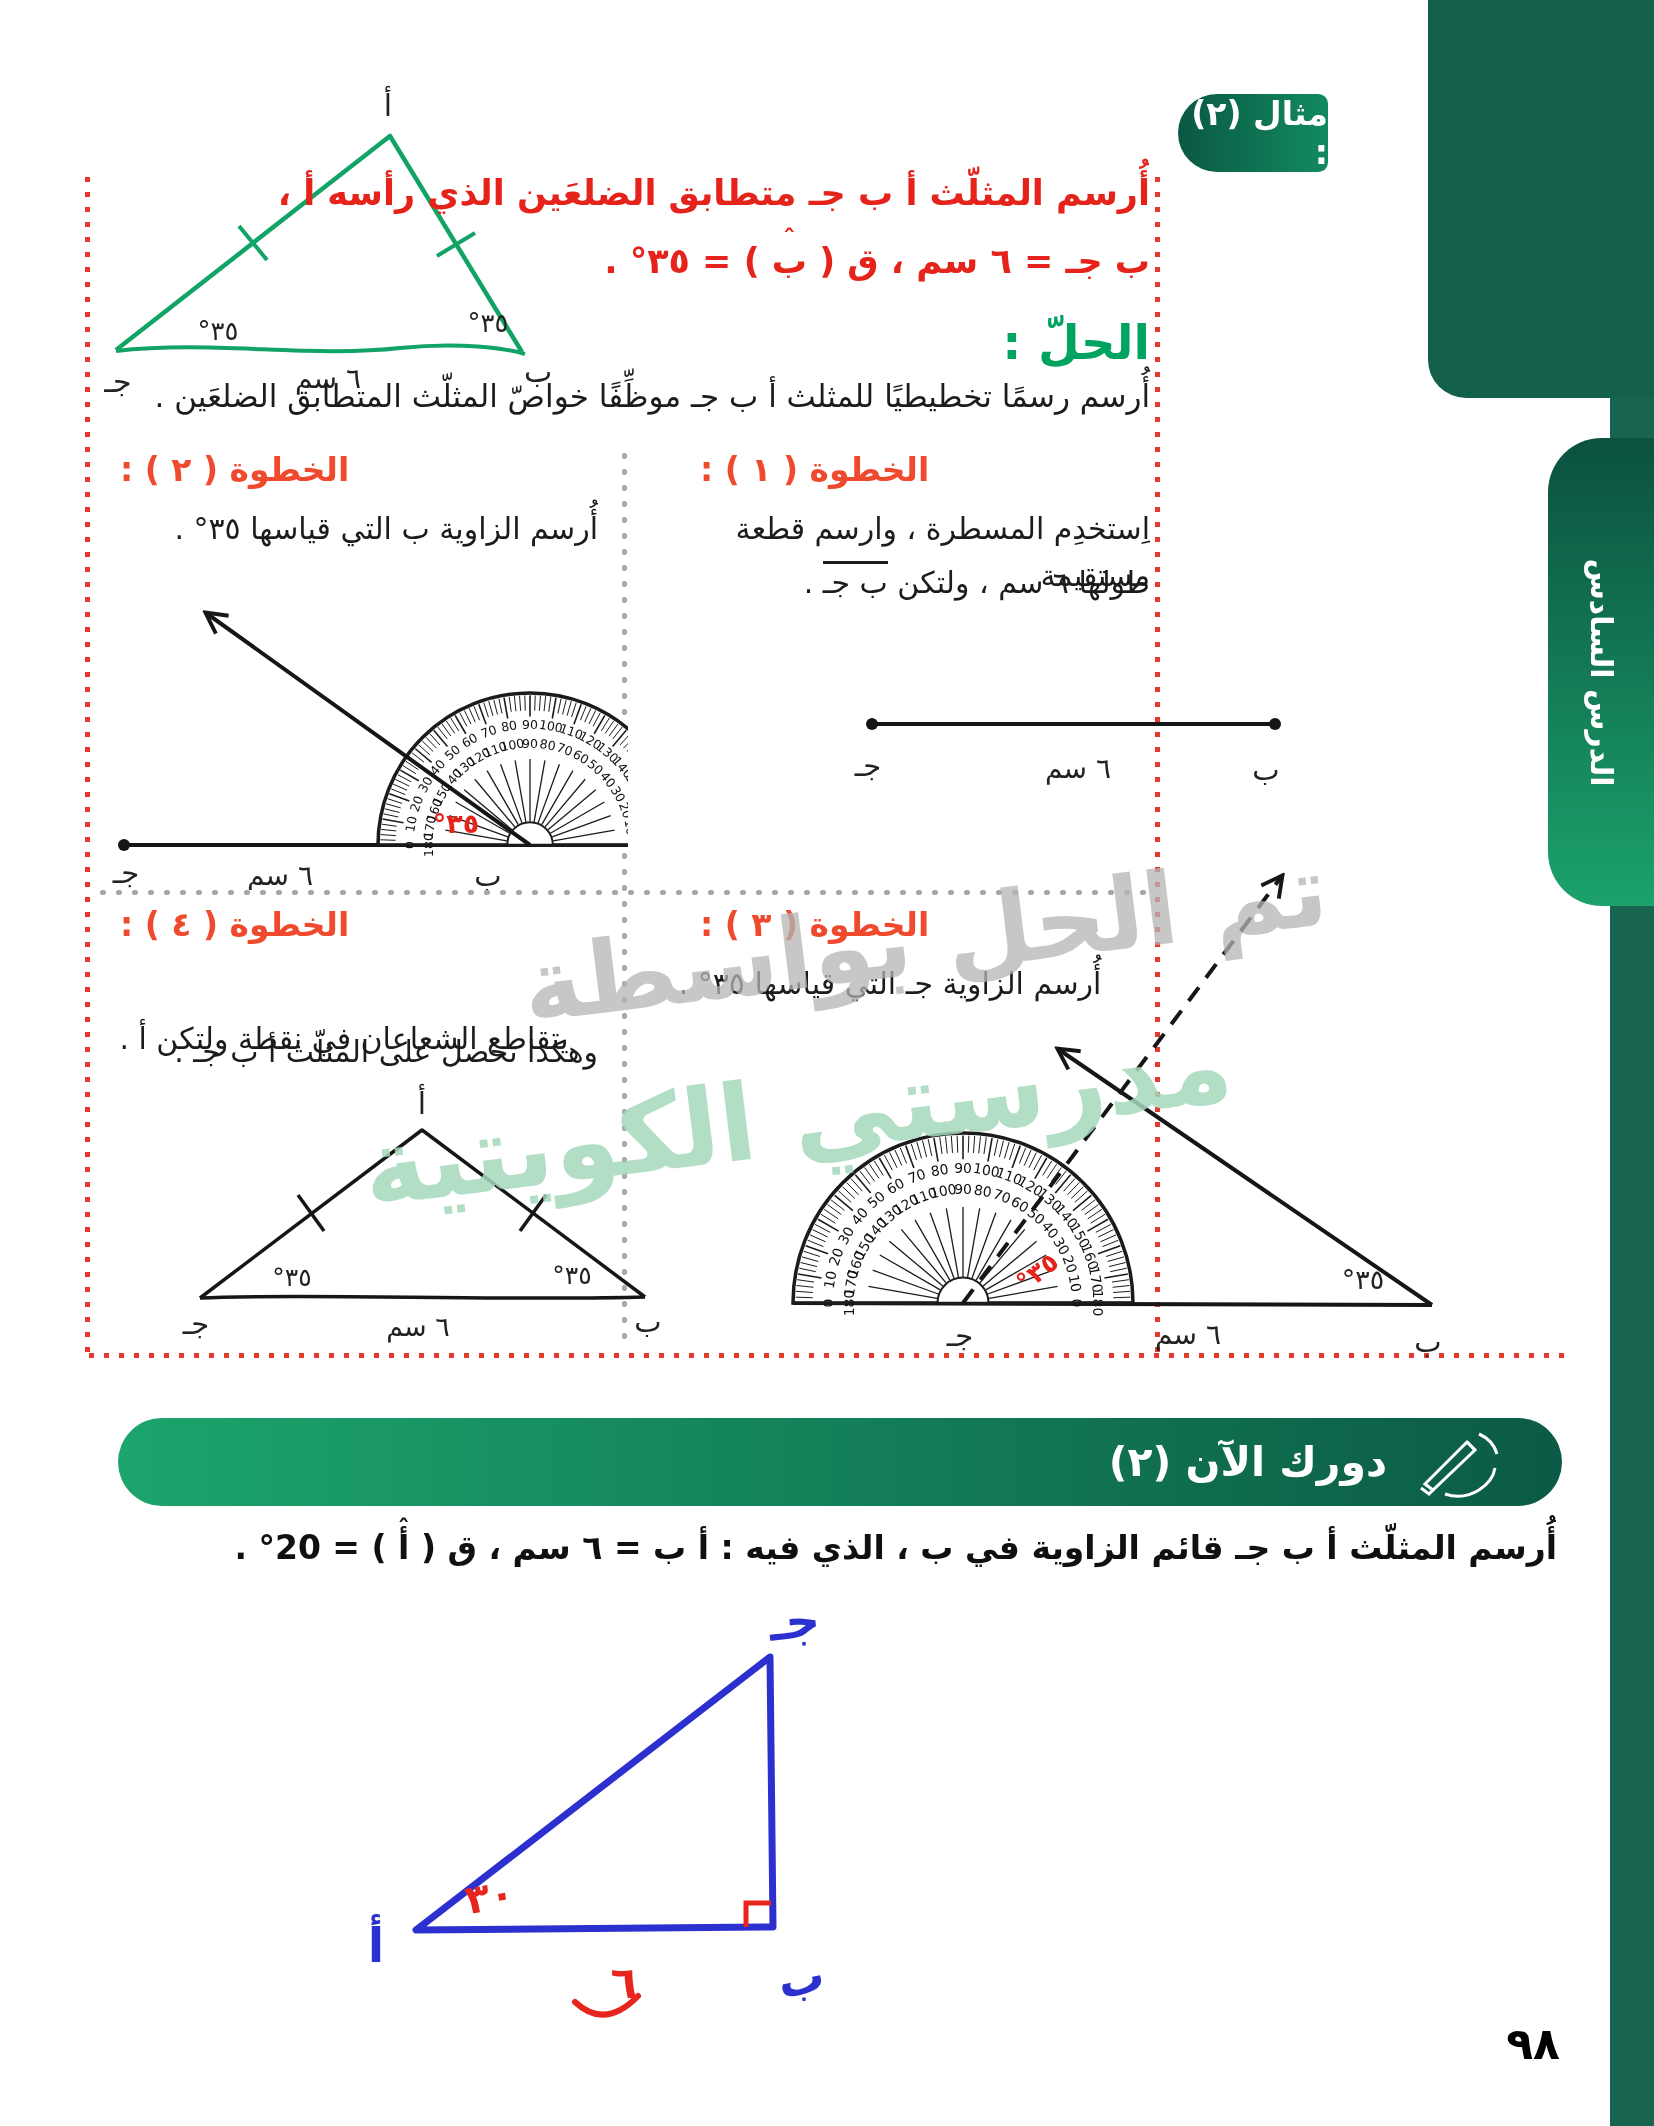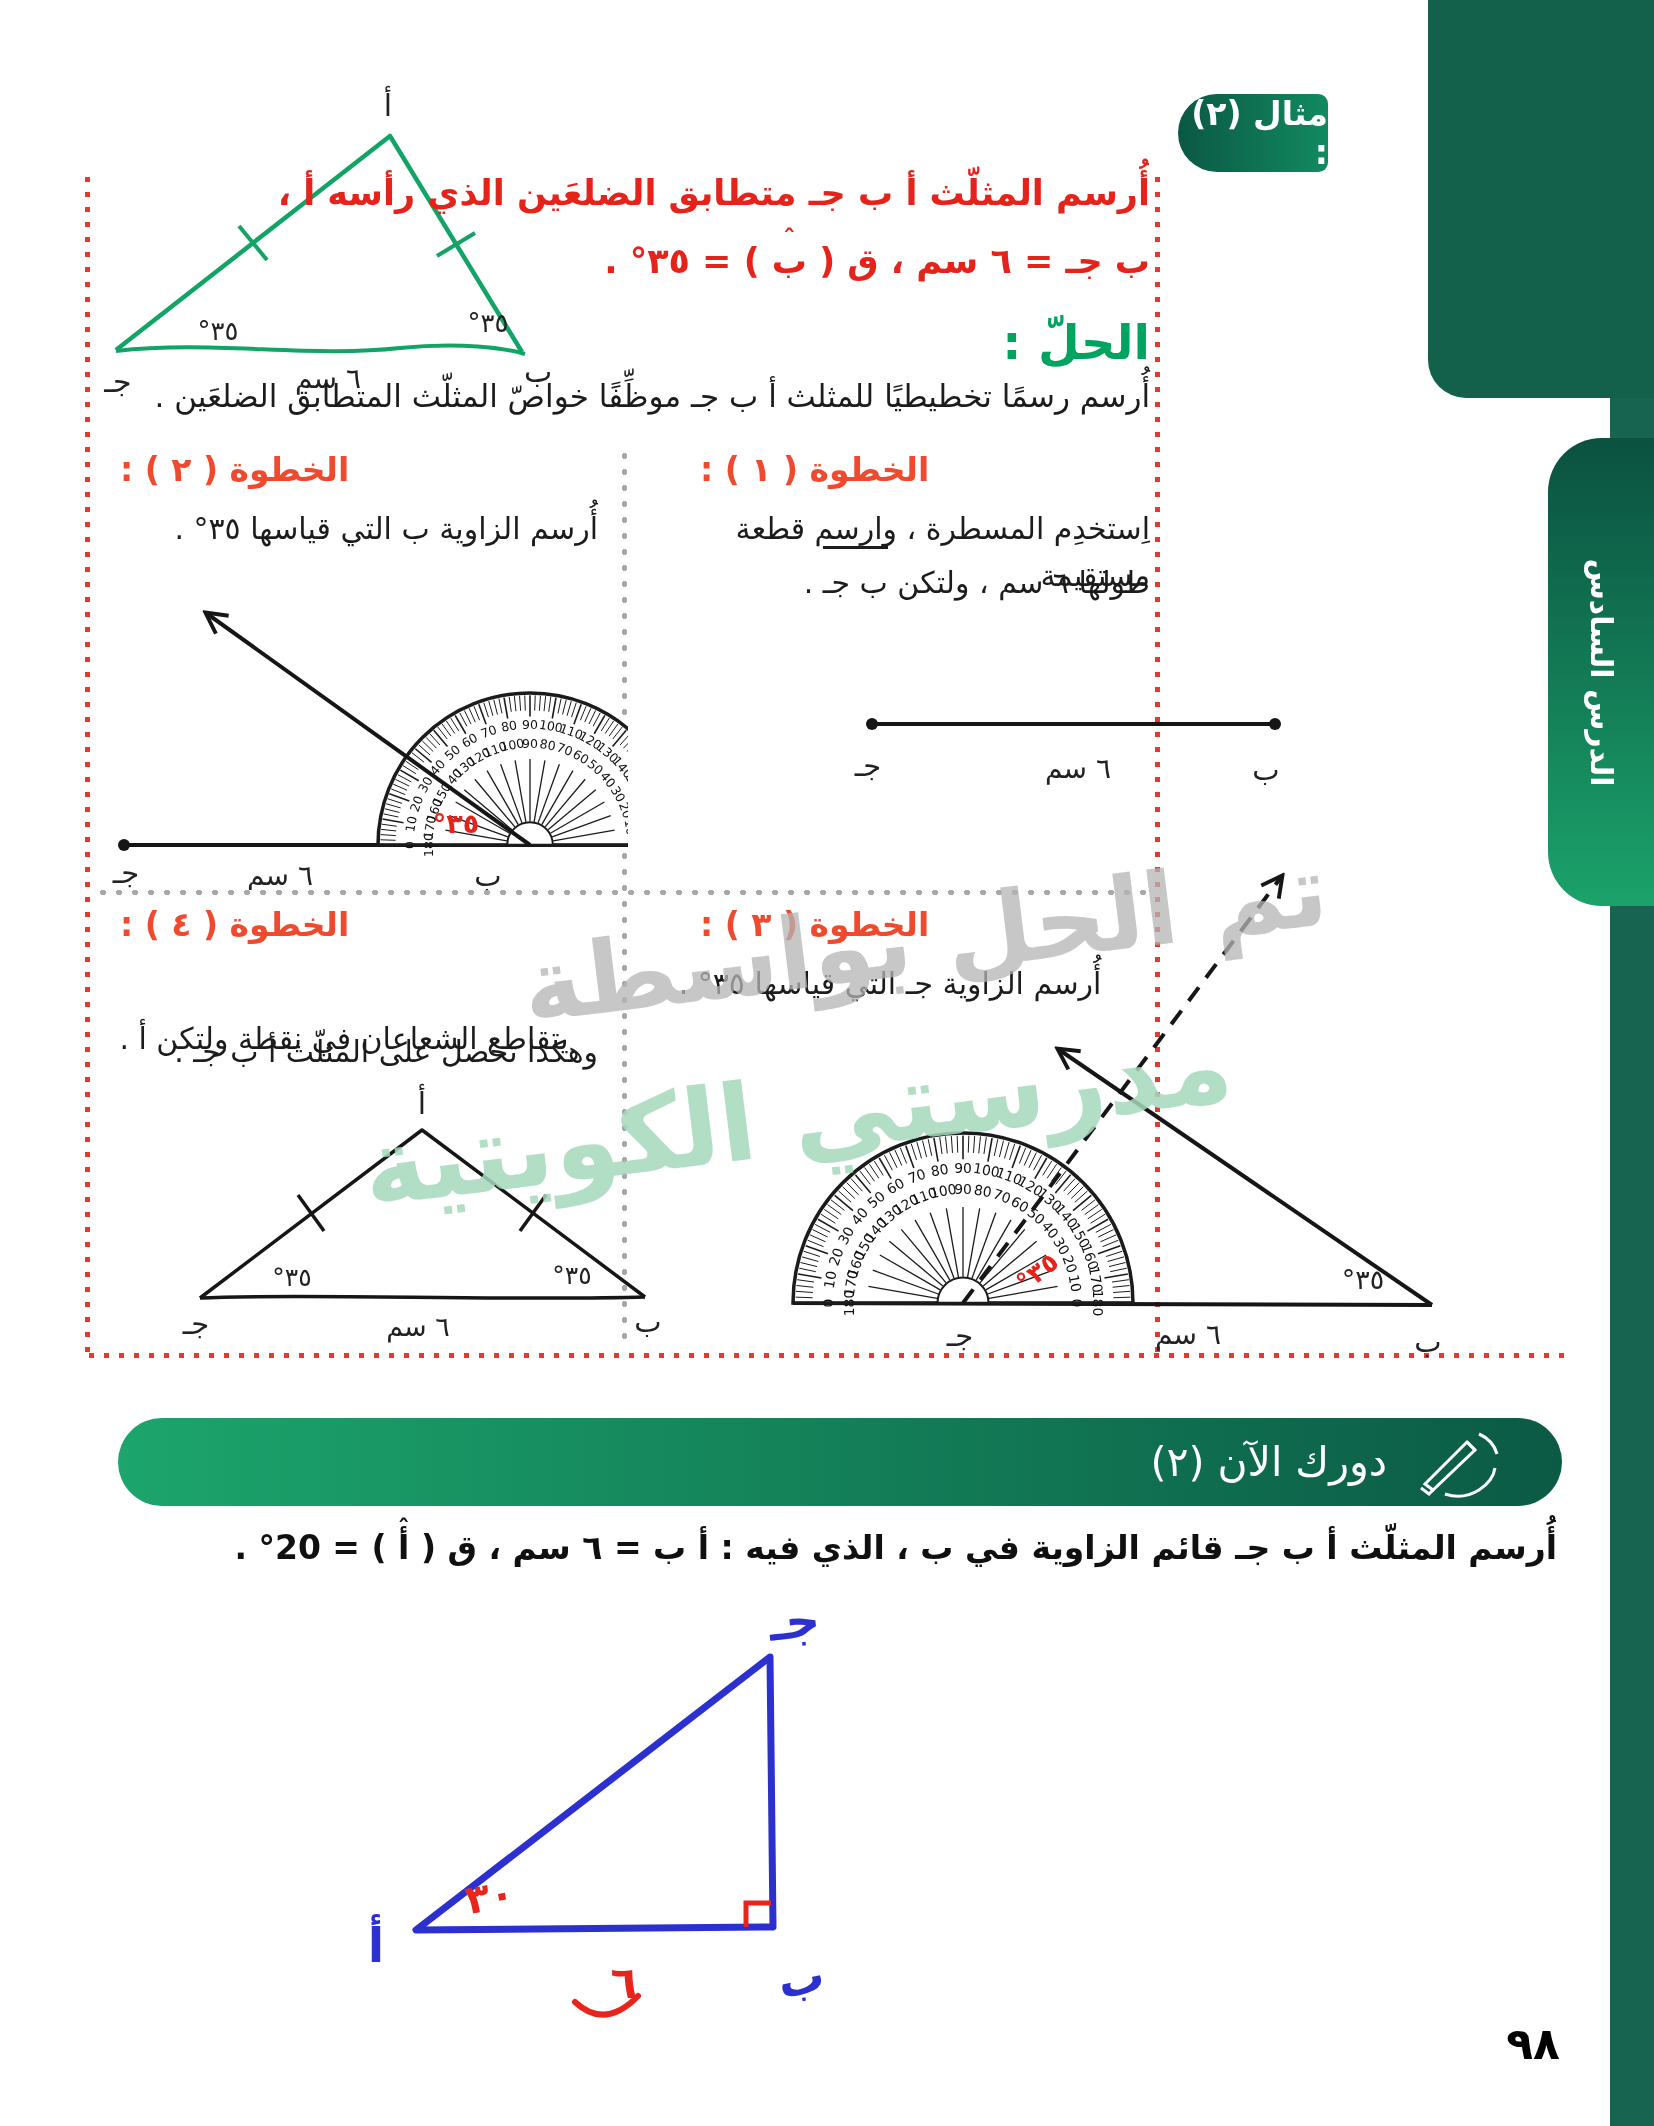--- a/index.html
+++ b/index.html
@@ -42,36 +42,36 @@
   .s1-title{left:700px;top:450px;width:450px;}
   .s1-l1{left:630px;top:506px;width:520px;}
   .s1-l2{left:630px;top:560px;width:520px;}
   .s2-title{left:120px;top:450px;width:478px;}
   .s2-l1{left:95px;top:506px;width:503px;}
   .s3-title{left:700px;top:905px;width:450px;}
   .s3-l1{left:630px;top:961px;width:520px;text-align:center;}
   .s4-title{left:120px;top:905px;width:478px;}
   .s4-l1{left:90px;top:1016px;width:508px;text-align:center;}
   .s4-l2{left:90px;top:1029px;width:508px;}
-  .overline-seg{border-top:3px solid #1c1c1c;padding-top:16px;}
+  .overline-seg{border-top:3px solid #1c1c1c;padding-top:1px;}
   .hat-wrap{position:relative;display:inline-block;}
   .hat-mark{position:absolute;left:50%;transform:translateX(-50%);top:-0.60em;font-size:0.72em;font-weight:bold;}
 
   
   .svg-green-tri{left:60px;top:70px;z-index:1;}
   .svg-seg{left:850px;top:688px;z-index:1;}
   .svg-p2{left:88px;top:545px;z-index:1;}
   .svg-p3{left:630px;top:830px;z-index:1;}
   .svg-tri4{left:130px;top:1080px;z-index:1;}
   .svg-blue{left:280px;top:1570px;z-index:1;}
 
   
   .banner{left:118px;top:1418px;width:1444px;height:88px;border-radius:46px;
       background:linear-gradient(90deg,#1ca56c 0%,#0b5a45 100%);z-index:2;}
-  .banner-text{position:absolute;right:175px;top:50%;transform:translateY(-50%);color:#fff;font-size:41px;font-weight:normal;white-space:nowrap;}
+  .banner-text{position:absolute;right:175px;top:50%;transform:translateY(-50%);color:#fff;font-size:41px;font-weight:bold;white-space:nowrap;}
   .banner-icon{position:absolute;right:52px;top:6px;}
   .task{left:95px;top:1528px;width:1462px;font-size:33px;font-weight:bold;color:#101010;text-align:right;z-index:2;}
 
   
   .wm{white-space:nowrap;font-weight:bold;pointer-events:none;z-index:6;}
   .wm1{left:520px;top:880px;font-size:100px;color:#b5b5b5;transform:rotate(-7deg);opacity:.75;}
   .wm2{left:360px;top:1055px;font-size:106px;color:#a6d9bd;transform:rotate(-7deg);opacity:.85;}
 
   .pagenum{left:1488px;top:2018px;width:90px;text-align:center;font-size:44px;font-weight:bold;color:#000000;z-index:2;}
 </style>

